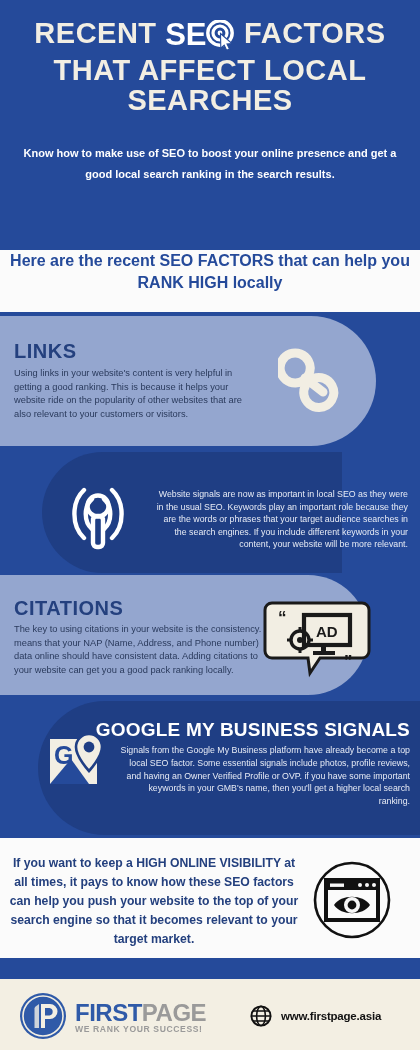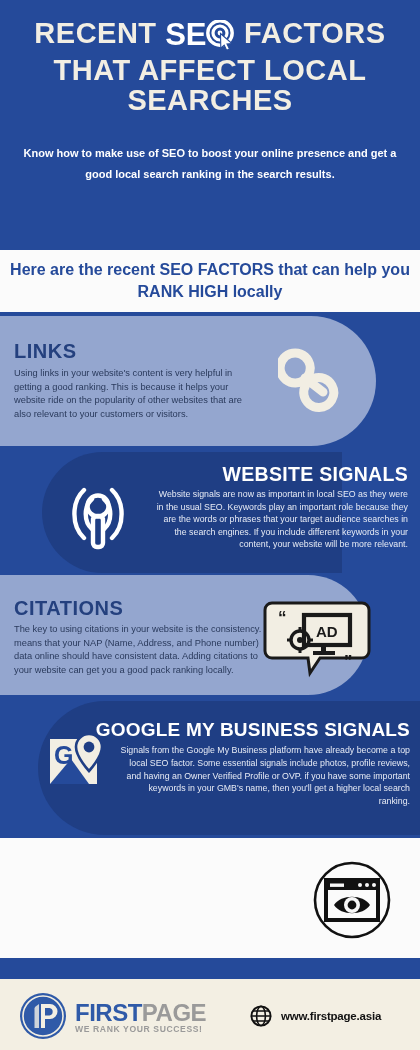--- a/index.html
+++ b/index.html
@@ -29,21 +29,21 @@
   .seo-target{display:inline-block;vertical-align:-5px;margin-left:-1px;}
   .subtitle{
     position:absolute;left:22px;top:143px;width:376px;
     text-align:center;color:#ffffff;
     font-weight:bold;font-size:11px;line-height:21px;
   }
 
   
   .banner{
     position:absolute;left:0;top:250px;width:420px;height:62px;
-    background:#fbfbfb;display:flex;align-items:center;justify-content:center;
+    background:#fbfbfb;display:flex;align-items:flex-start;justify-content:center;
   }
   .banner-text{
     color:#254a9a;font-weight:bold;font-size:16px;line-height:22px;
     text-align:center;width:400px;
   }
 
   
   .sec-links{position:absolute;left:0;top:312px;width:420px;height:138px;background:#254a9a;}
   .panel-light{
     position:absolute;left:0;top:4px;width:376px;height:130px;
@@ -184,21 +184,20 @@
         <g fill="none" stroke="#ffffff" stroke-width="4.4" stroke-linecap="round">
           <path d="M34 18 A24 30 0 0 0 34 66"></path>
           <path d="M62 18 A24 30 0 0 1 62 66"></path>
           <path d="M42 27 A14 18 0 0 0 42 57"></path>
           <path d="M54 27 A14 18 0 0 1 54 57"></path>
         </g>
         <circle cx="48" cy="34" r="10.5" fill="none" stroke="#ffffff" stroke-width="4.4"></circle>
         <rect x="43" y="44" width="10" height="31" rx="4" fill="none" stroke="#ffffff" stroke-width="4.4"></rect>
       </svg>
     </div>
-    <div class="head">WEBSITE SIGNALS</div>
     <div class="body">Website signals are now as important in local SEO as they were in the usual SEO. Keywords play an important role because they are the words or phrases that your target audience searches in the search engines. If you include different keywords in your content, your website will be more relevant.</div>
   </div>
 
   <div class="sec-cit">
     <div class="panel-light2"></div>
     <div class="head">CITATIONS</div>
     <div class="body">The key to using citations in your website is the consistency. It means that your NAP (Name, Address, and Phone number) data online should have consistent data. Adding citations to your website can get you a good pack ranking locally.</div>
     <div class="ad-icon">
       <svg width="118" height="100" viewBox="0 0 118 100">
         <path d="M14 16 H104 A7 7 0 0 1 111 23 V64 A7 7 0 0 1 104 71 H62 L52 86 L50 71 H14 A7 7 0 0 1 7 64 V23 A7 7 0 0 1 14 16 Z" fill="#f2eee3" stroke="#1a1a1a" stroke-width="3"></path>
@@ -224,20 +223,21 @@
         <text x="6" y="31" font-family="Liberation Sans, sans-serif" font-size="25" font-weight="bold" fill="#254a9a">G</text>
         <path d="M41 1 A13 13 0 0 1 54 14 C54 24 41 38 41 38 C41 38 28 24 28 14 A13 13 0 0 1 41 1 Z" fill="#f2eee3" stroke="#1f3e84" stroke-width="2.6"></path>
         <circle cx="41" cy="14" r="5.4" fill="#1f3e84"></circle>
       </svg>
     </div>
     <div class="head">GOOGLE MY BUSINESS SIGNALS</div>
     <div class="body">Signals from the Google My Business platform have already become a top local SEO factor. Some essential signals include photos, profile reviews, and having an Owner Verified Profile or OVP.  if you have some important keywords in your GMB's name, then you'll get a higher local search ranking.</div>
   </div>
 
   <div class="conclusion">
+    <div class="conc-text">If you want to keep a HIGH ONLINE VISIBILITY at all times, it pays to know how these SEO factors can help you push your website to the top of your search engine so that it becomes relevant to your target market.</div>
     <div class="eye-icon">
       <svg width="80" height="80" viewBox="0 0 80 80">
         <circle cx="40" cy="40" r="37" fill="none" stroke="#111111" stroke-width="2.6"></circle>
         <rect x="14" y="20" width="52" height="40" fill="none" stroke="#111111" stroke-width="4"></rect>
         <rect x="14" y="20" width="52" height="10" fill="#111111"></rect>
         <rect x="18" y="23.5" width="14" height="3.4" fill="#f7f7f7"></rect>
         <circle cx="48" cy="25" r="2" fill="#f7f7f7"></circle>
         <circle cx="55" cy="25" r="2" fill="#f7f7f7"></circle>
         <circle cx="62" cy="25" r="2" fill="#f7f7f7"></circle>
         <path d="M22 45 C29 34 51 34 58 45 C51 56 29 56 22 45 Z" fill="#111111"></path>

